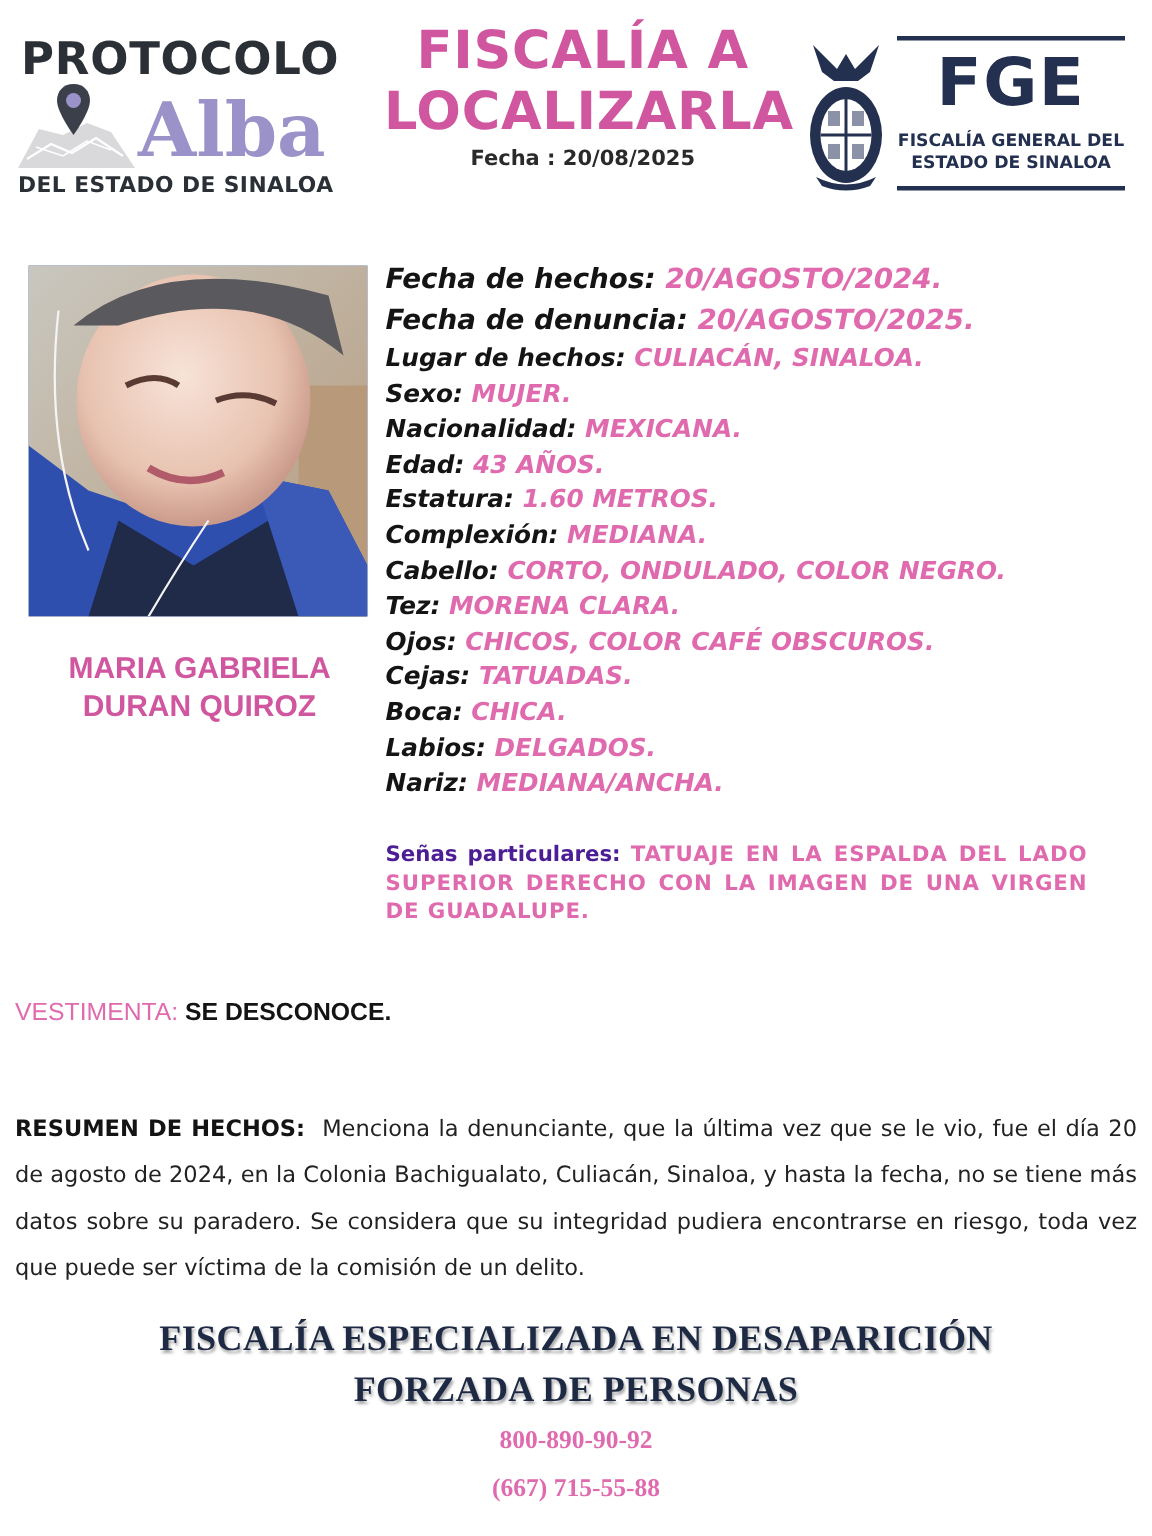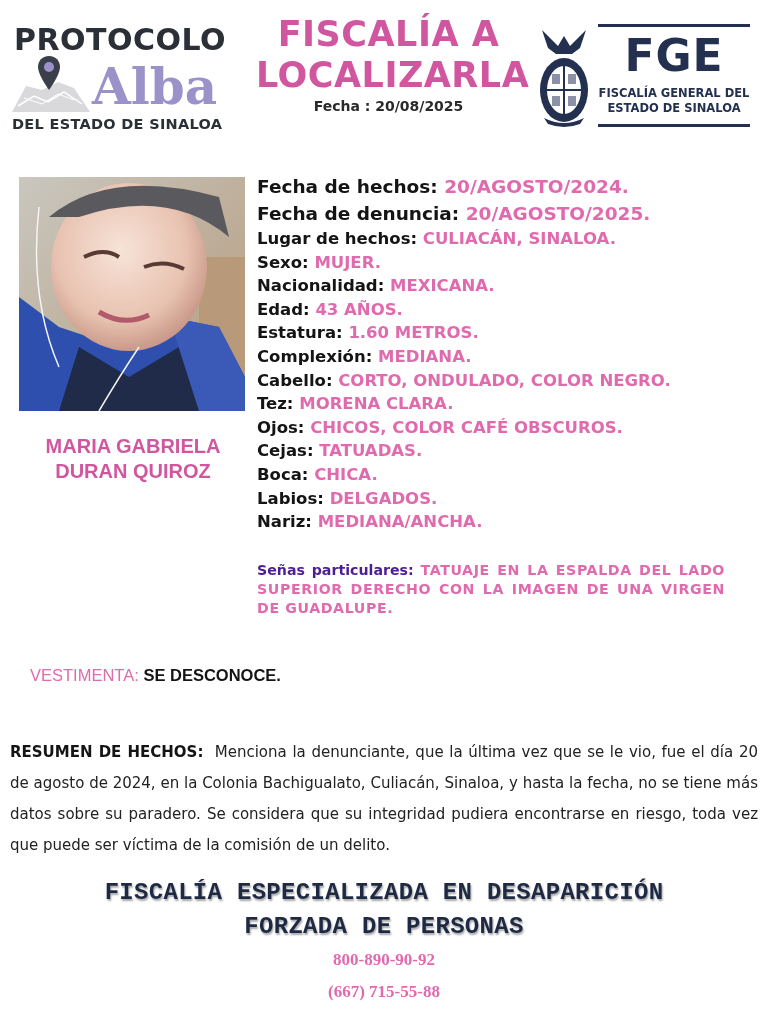--- a/index.html
+++ b/index.html
@@ -25,40 +25,40 @@
   .fge .rule { position:absolute; left:62px; width:152px; height:3px; background:#23304f; }
   .fge .title { position:absolute; left:62px; top:14px; width:152px; text-align:center; font-family:"DejaVu Sans", sans-serif; font-weight:bold; font-size:44px; color:#23304f; line-height:1; letter-spacing:1px; }
   .fge .sub { position:absolute; left:62px; top:66px; width:152px; text-align:center; font-family:"DejaVu Sans", sans-serif; font-weight:bold; font-size:11.5px; color:#23304f; line-height:15px; white-space:nowrap; }
 
   
   .photo { left:19px; top:177px; width:226px; height:234px; overflow:hidden; background:#6d7fa8; }
 
   .name { left:18px; top:434px; width:230px; text-align:center; font-family:"Liberation Sans", sans-serif; font-weight:bold; font-size:20px; line-height:25px; color:#d0579f; }
 
   
-  .details { left:257px; top:173px; width:480px; }
+  .details { left:257px; top:173px; width:480px;font-style:italic; }
   .row { font-family:"DejaVu Sans", sans-serif; font-weight:bold; white-space:nowrap; }
   .row .lbl { color:#141414; }
   .row .val { color:#e06aae; }
   .row.lg { font-size:18.5px; line-height:27px; }
   .row.md { font-size:16.5px; line-height:23.6px; }
 
   .senas { left:257px; top:561px; width:468px; font-family:"DejaVu Sans", sans-serif; font-weight:bold; font-size:14.2px; line-height:19px; text-align:justify; }
   .senas .lbl { color:#4c1d95; }
   .senas .val { color:#e06aae; letter-spacing:0.6px; }
 
-  .vest { left:10px; top:666px; font-family:"Liberation Sans", sans-serif; font-weight:bold; font-size:16.5px; white-space:nowrap;margin-left:20px; }
+  .vest { left:10px; top:666px; font-family:"Liberation Sans", sans-serif; font-weight:bold; font-size:16.5px; white-space:nowrap; }
   .vest .lbl { color:#e06aae; font-weight:normal; }
   .vest .val { color:#141414; }
 
   .resumen { left:10px; top:737px; width:748px; font-family:"DejaVu Sans", sans-serif; font-size:15px; line-height:31px; color:#222; text-align:justify; }
   .resumen .lbl { font-weight:bold; color:#141414; }
 
   .footer { left:0; top:876px; width:768px; text-align:center; }
-  .footer .agency { font-family:Liberation Mono, monospace; font-weight:bold; font-size:24px; line-height:34px; color:#1e2a44; text-shadow:1px 2px 2px rgba(0,0,0,0.35); letter-spacing:0.3px; }
+  .footer .agency { font-family:Liberation Serif, serif; font-weight:bold; font-size:24px; line-height:34px; color:#1e2a44; text-shadow:1px 2px 2px rgba(0,0,0,0.35); letter-spacing:0.3px; }
   .footer .phone { font-family:Liberation Serif, serif; font-weight:bold; font-size:17px; line-height:32px; color:#e06aae; }
 </style>
 </head>
 <body>
 
 <div class="abs alba">
   <div class="t1">PROTOCOLO</div>
   <svg class="map" viewBox="0 0 80 38">
     <polygon points="0,36 14,10 30,14 46,6 62,12 78,36" fill="#d9d9dc"></polygon>
     <polyline points="6,30 22,20 36,26 52,16 70,28" stroke="#ffffff" stroke-width="1.5" fill="none"></polyline>

